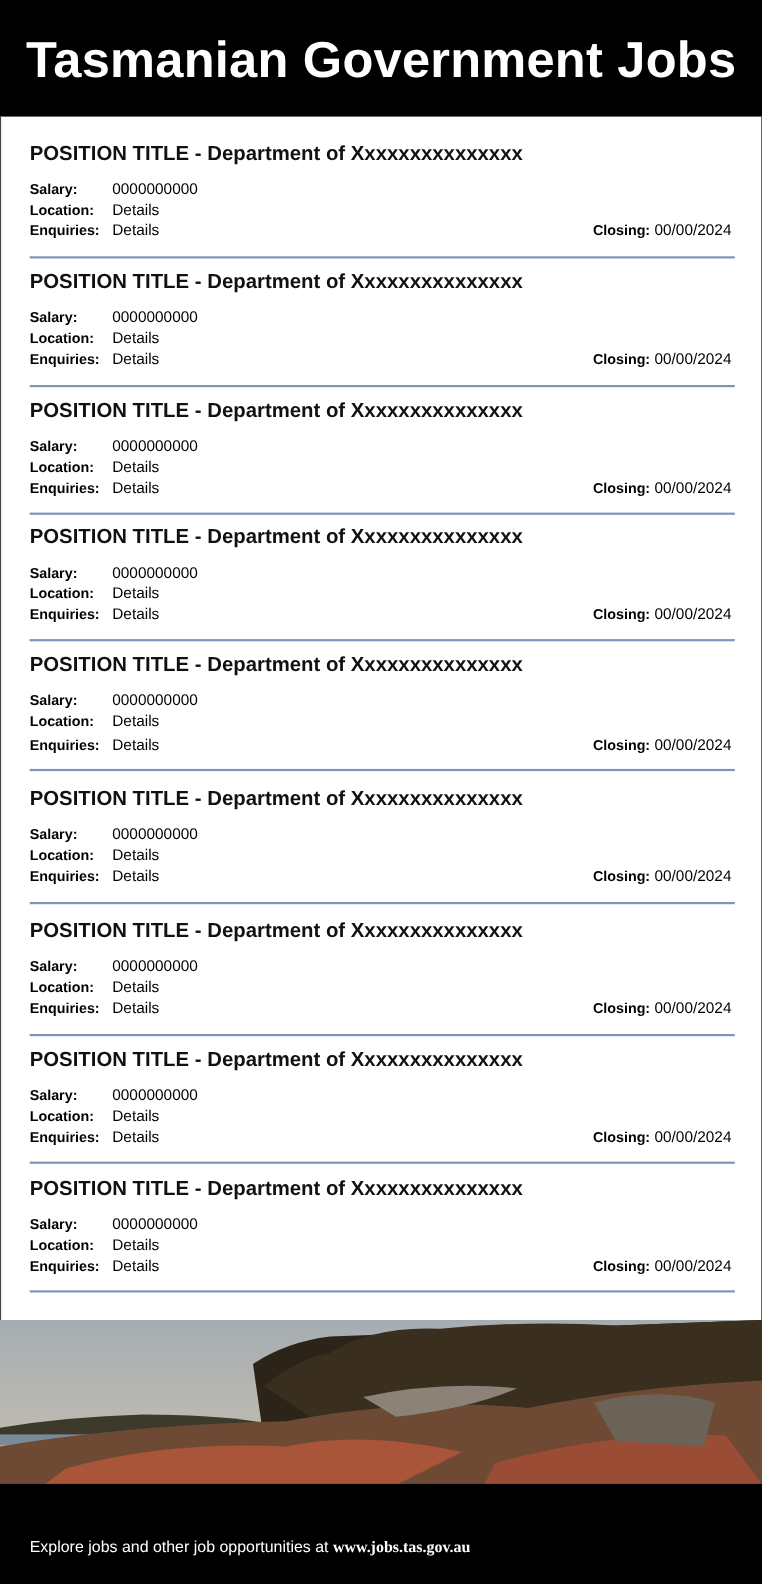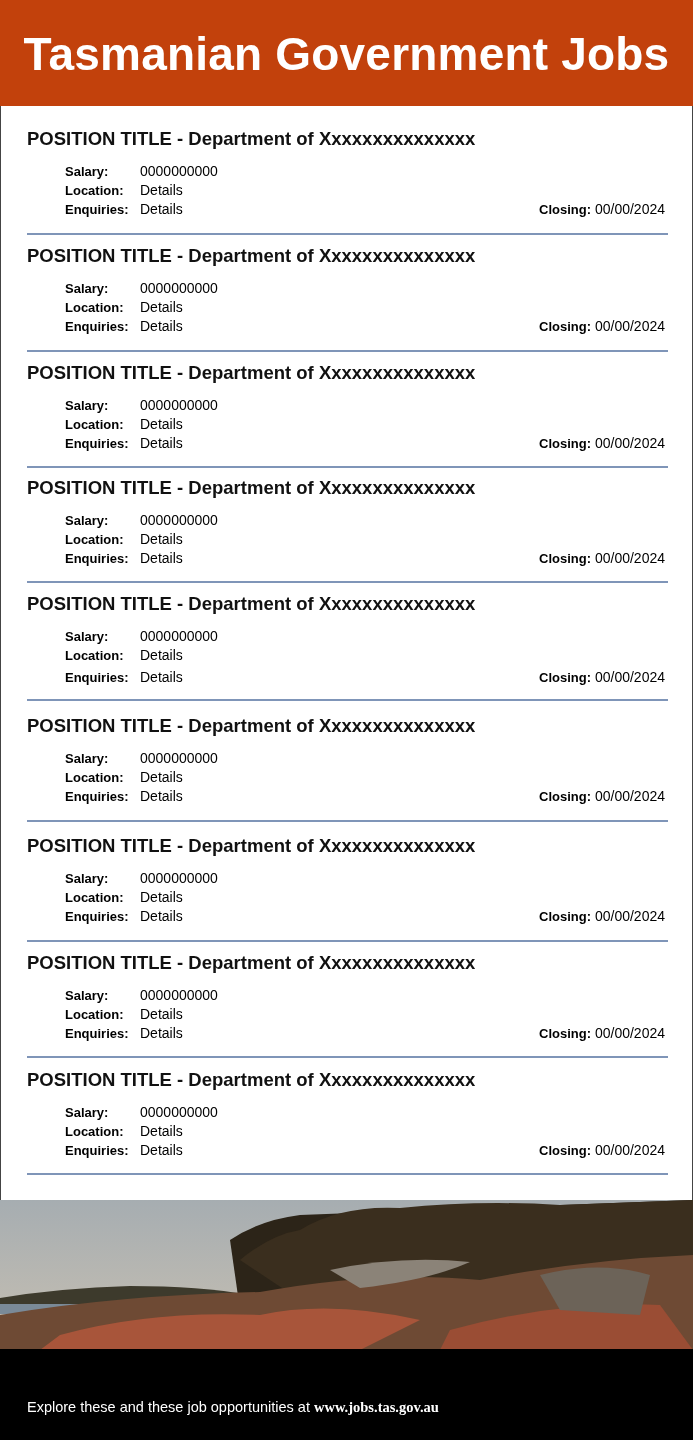--- a/index.html
+++ b/index.html
@@ -1,23 +1,23 @@
 <!DOCTYPE html>
 <html><head>
 <meta charset="utf-8">
 <style>
   html,body{margin:0;padding:0;}
   body{width:693px;height:1440px;position:relative;background:#fff;font-family:"Liberation Sans",sans-serif;overflow:hidden;}
-  .header{position:absolute;left:0;top:0;width:693px;height:106px;background:#c2410c;}
+  .header{position:absolute;left:0;top:0;width:693px;height:106px;background:#000000;}
   .header h1{margin:0;position:absolute;left:0;width:693px;top:26px;text-align:center;color:#fff;font-size:46px;font-weight:bold;letter-spacing:0.2px;line-height:56px;}
   .body-frame{position:absolute;left:0;top:106px;width:691px;height:1094px;border-left:1px solid #444;border-right:1px solid #444;}
   .listing{position:absolute;left:27px;width:641px;height:116px;}
   .listing .title{position:absolute;left:0;top:0;font-size:18.5px;font-weight:bold;color:#111;white-space:nowrap;}
   .row{position:absolute;left:0;font-size:14px;color:#000;white-space:nowrap;}
-  .row .lbl{display:inline-block;width:75px;font-weight:bold;font-size:13px;margin-left:38px;}
+  .row .lbl{display:inline-block;width:75px;font-weight:bold;font-size:13px;}
   .closing{position:absolute;right:3px;font-size:14px;white-space:nowrap;text-align:center;}
   .closing .lbl{font-weight:bold;font-size:13px;}
   .divider{position:absolute;left:0;width:641px;height:2px;background:#7f95b8;}
   .photo{position:absolute;left:0;top:1200px;width:693px;height:150px;overflow:hidden;
     background:linear-gradient(180deg,#a9b0b4 0%,#bcbdb8 55%,#c4bcaf 70%,#4c3c2c 78%,#3a2a1e 100%);}
   .footer{position:absolute;left:0;top:1349px;width:693px;height:91px;background:#000;}
   .footer .tagline{position:absolute;left:27px;top:50px;color:#fff;font-size:14.5px;white-space:nowrap;}
   .footer .tagline b{font-weight:bold;font-family:Liberation Serif, serif;}
   .logo{position:absolute;left:514px;top:10px;width:160px;height:62px;}
   .logo .wordmark{position:absolute;left:60px;top:24px;color:#fff;font-size:15.5px;line-height:17px;}
@@ -122,15 +122,15 @@
     <path d="M0 115 Q120 95 260 92 Q380 70 480 80 Q580 60 693 55 L693 150 L0 150 Z" fill="#6e4a34"></path>
     <path d="M60 135 Q150 110 260 115 Q330 100 420 120 L360 150 L40 150 Z" fill="#a8553a"></path>
     <path d="M450 130 Q560 100 660 105 L693 150 L440 150 Z" fill="#9a4d34"></path>
     <path d="M330 70 Q400 55 470 62 Q430 80 360 88 Z" fill="#8b8378"></path>
     <path d="M540 75 Q600 60 650 75 L640 115 L560 110 Z" fill="#6c6358"></path>
   </svg>
 </div>
 
 <div class="footer">
   <div class="tagline">
-    <span>Explore these and these job opportunities at </span><b>www.jobs.tas.gov.au</b>
+    <span>Explore jobs and other job opportunities at </span><b>www.jobs.tas.gov.au</b>
   </div>
 </div>
 
 </body></html>

